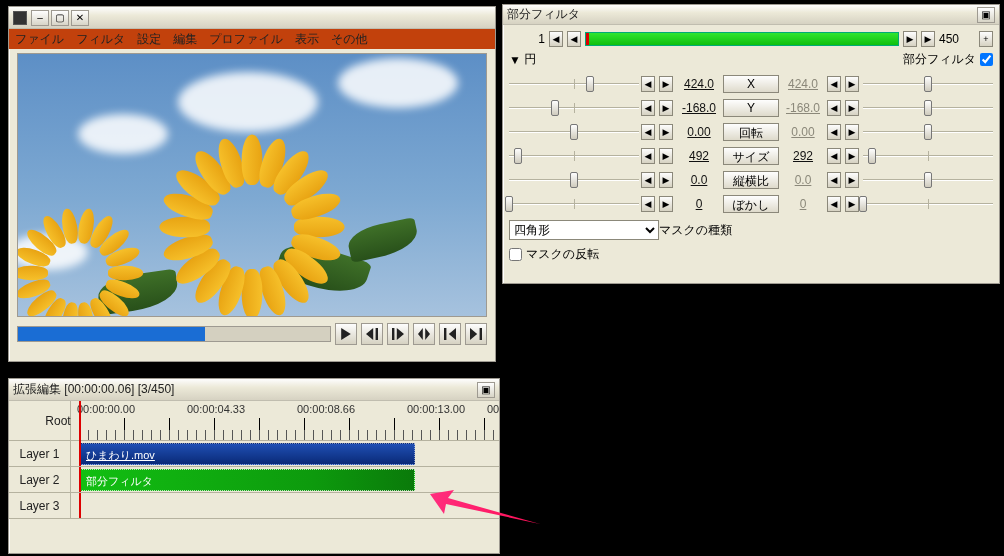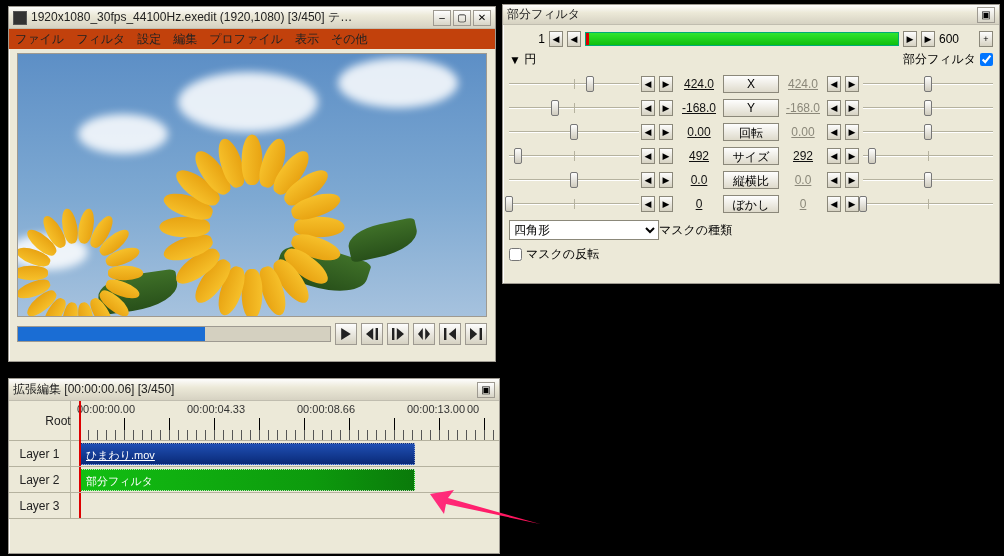--- a/index.html
+++ b/index.html
@@ -81,21 +81,20 @@
 .dd select{ height:20px; background:#fff; border:1px solid #8b887a; width:150px; }
 .chk { display:flex; align-items:center; gap:4px; margin-top:6px; }
 input[type=checkbox]{width:13px;height:13px;}
 </style>
 </head>
 <body>
 
 <div id="main-win" class="window">
   <div class="titlebar">
     <div class="ticon"></div>
-    <div class="ttxt">1920x1080_30fps_44100Hz.exedit (1920,1080) [3/450] テ…</div>
     <div class="btns">
       <div class="wbtn">–</div>
       <div class="wbtn">▢</div>
       <div class="wbtn">✕</div>
     </div>
   </div>
   <div class="menubar">
     <span>ファイル</span>
     <span>フィルタ</span>
     <span>設定</span>
@@ -205,21 +204,21 @@
       </div>
   </div>
   <div class="tl-body">
     <div class="tl-left-root">Root</div>
     <div class="tl-right tl-right-ruler">
       <div class="ruler">
         <span class="time" style="left:6px">00:00:00.00</span>
         <span class="time" style="left:116px">00:00:04.33</span>
         <span class="time" style="left:226px">00:00:08.66</span>
         <span class="time" style="left:336px">00:00:13.00</span>
-        <span class="time" style="left:396px">00</span>
+        <span class="time" style="left:416px">00</span>
         <div class="ticks"></div>
         <div class="cursor-line"></div>
       </div>
     </div>
 
     <div class="tl-left">Layer 1</div>
     <div class="tl-right">
       <div class="clip clip-blue" style="width:336px">ひまわり.mov</div>
       <div class="cursor-line"></div>
     </div>
@@ -257,21 +256,21 @@
       </div>
   </div>
   <div class="flt-body">
     <div class="frame-bar">
       <span class="num">1</span>
       <div class="stbtn">◀</div>
       <div class="stbtn">◀</div>
       <div class="green-track"></div>
       <div class="stbtn">▶</div>
       <div class="stbtn">▶</div>
-      <span class="num" style="text-align:left">600</span>
+      <span class="num" style="text-align:left">450</span>
       <div class="stbtn" style="margin-left:auto">+</div>
     </div>
 
     <div class="collapse-row">
       <span>▼&nbsp;</span>
       <span>円</span>
       <span class="lab">部分フィルタ</span>
       <input type="checkbox" checked="" style="margin-left: 4px;">
     </div>
 

